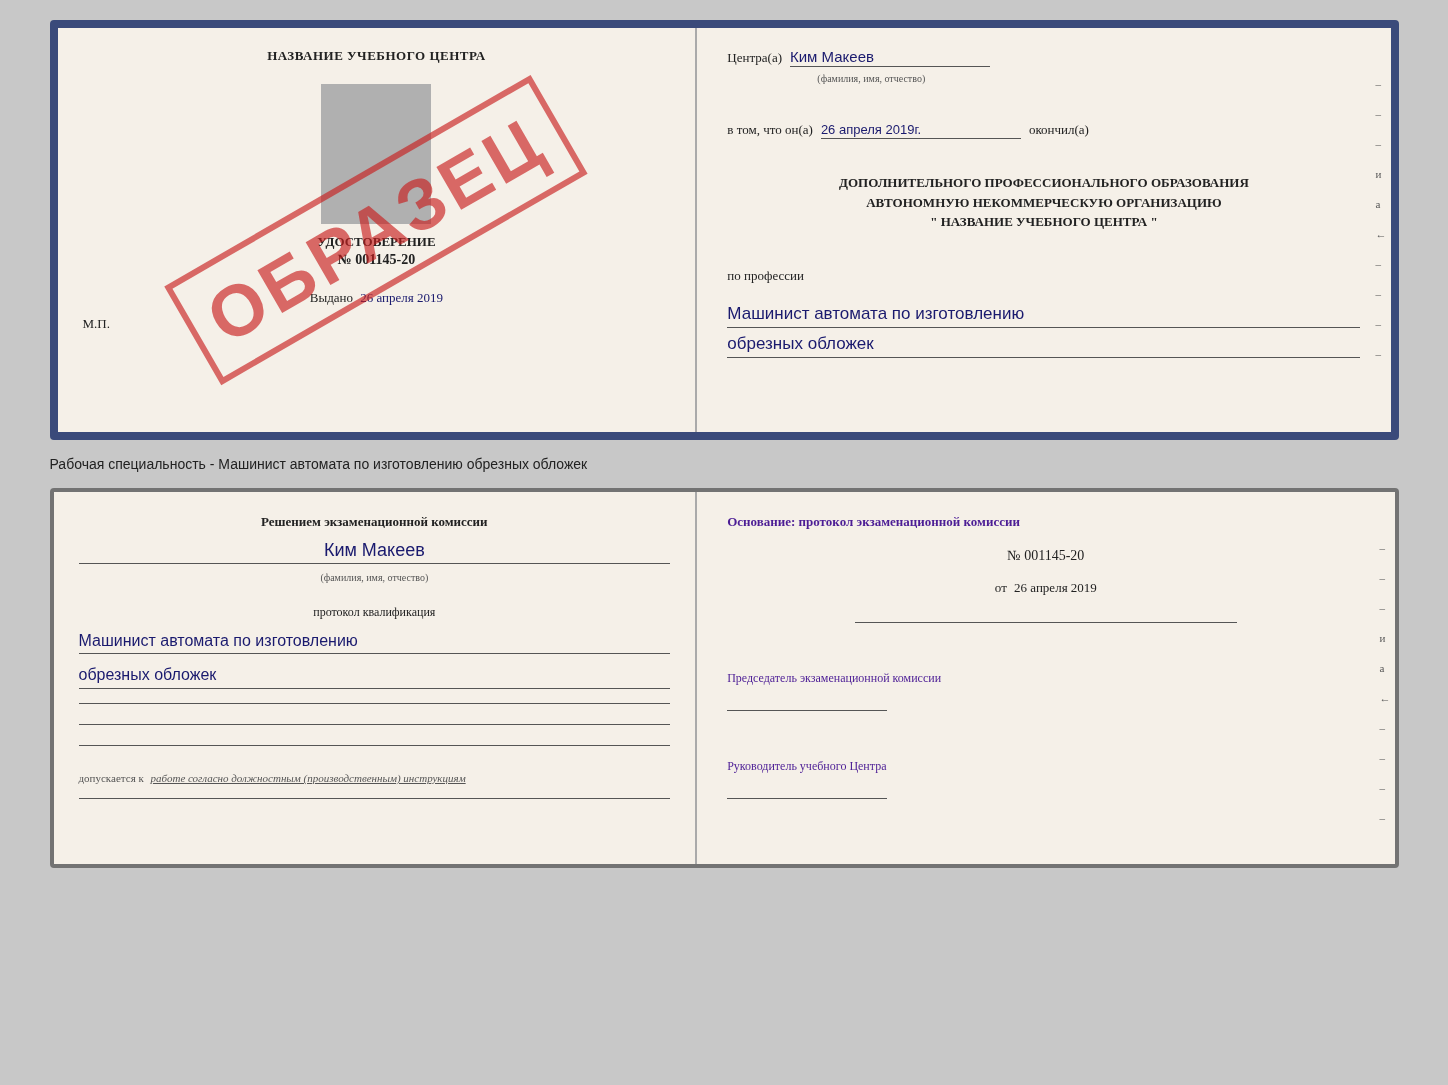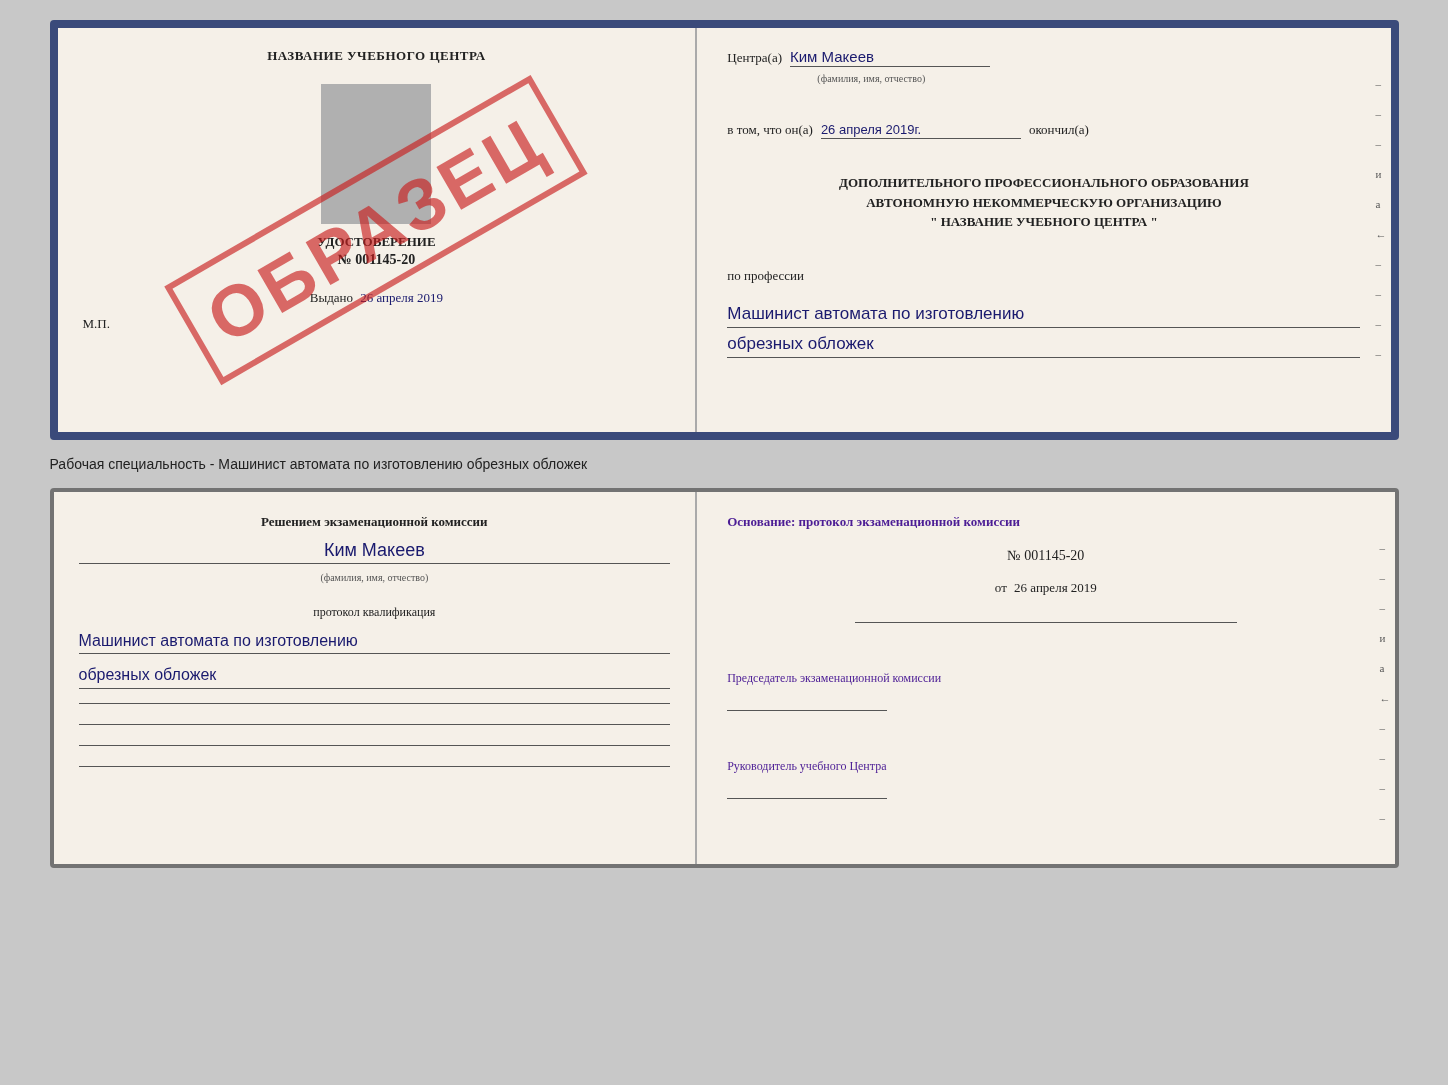--- a/index.html
+++ b/index.html
@@ -395,20 +395,24 @@
         <span>Машинист автомата по изготовлению</span>
       </div>
       <div class="qualification-cursive">
         <span>обрезных обложек</span>
       </div>
 
       <div class="underline-line"></div>
       <div class="underline-line"></div>
       <div class="underline-line"></div>
 
+      <div class="допускается-text">
+        <span>допускается к</span>
+        <span class="italic-underline" style="margin-left:4px;">работе согласно должностным (производственным) инструкциям</span>
+      </div>
       <div class="underline-line"></div>
     </div>
 
     <div class="bottom-right">
       <div class="osnov-text">Основание: протокол экзаменационной комиссии</div>
 
       <div class="protocol-number">№  001145-20</div>
 
       <div class="protocol-date">
         <span>от</span>

